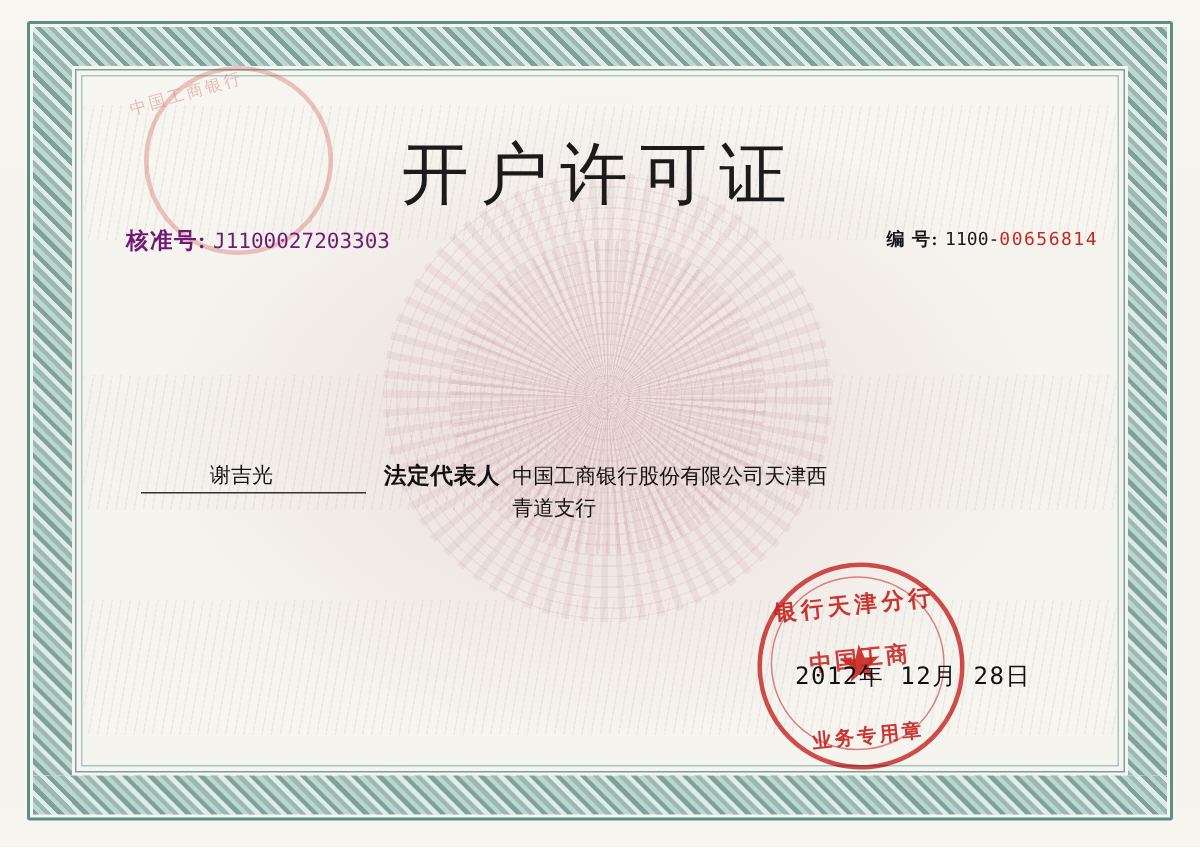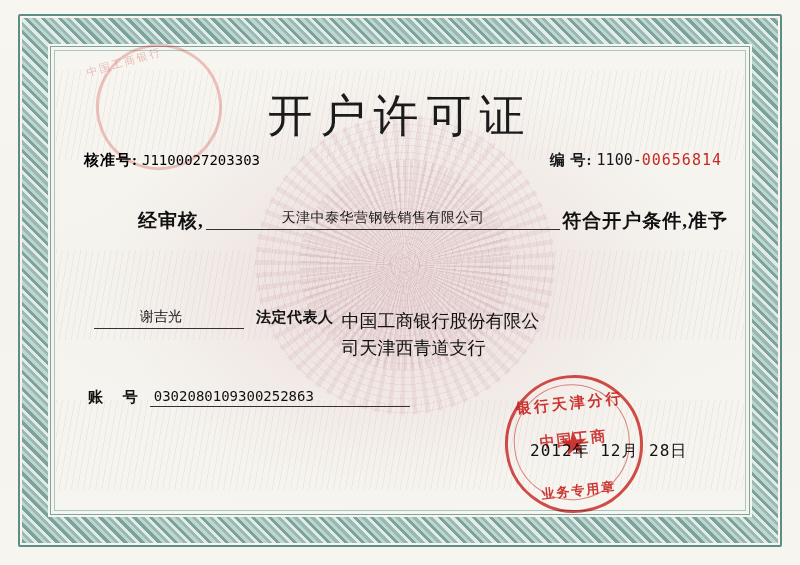--- a/index.html
+++ b/index.html
@@ -193,33 +193,33 @@
     font-weight: normal;
     letter-spacing: 8px;
     color: #1b1b1b;
     font-family: "DejaVu Serif", "Liberation Serif", serif;
   }
 
   .row-approve {
     position: absolute;
     left: 24px; top: 95px;
     font-size: 15px;
-    color: #000000;
+    color: #701a75;
   }
   .row-approve .label { font-weight: bold; letter-spacing: 1px; }
   .row-approve .value {
     font-family: "DejaVu Sans Mono", monospace;
     font-size: 14px;
     margin-left: 4px;
   }
 
   .row-number {
     position: absolute;
-    right: 18px; top: 95px;
-    font-size: 15px;
+    right: 8px; top: 95px;
+    font-size: 12px;
     color: #16181a;
     white-space: nowrap;
   }
   .row-number .label { font-weight: bold; letter-spacing: 1px; }
   .row-number .prefix {
     font-family: "DejaVu Sans Mono", monospace;
     margin-left: 4px;
   }
   .row-number .serial {
     font-family: "DejaVu Sans Mono", monospace;
@@ -290,21 +290,21 @@
     font-size: 14px;
     font-weight: normal;
   }
   .bank-lbl {
     white-space: nowrap;
     letter-spacing: 0.5px;
     margin-left: 6px;
   }
   .bank-value {
     margin-left: 8px;
-    font-size: 18px;
+    font-size: 14px;
     font-weight: normal;
     line-height: 1.5;
     width: 210px;
   }
 
   .row-account {
     position: absolute;
     left: 28px; top: 330px;
     display: flex;
     align-items: flex-end;
@@ -374,43 +374,30 @@
     <div class="title">开户许可证</div>
 
     <div class="row-approve">
       <span class="label">核准号:</span><span class="value">J1100027203303</span>
     </div>
 
     <div class="row-number">
       <span class="label">编 号:</span><span class="prefix">1100-</span><span class="serial">00656814</span>
     </div>
 
-    <div class="para1">
-      <span class="seg">经审核,</span>
-      <span class="fill-line">
-        <span class="filled">天津中泰华营钢铁销售有限公司</span>
-      </span>
-      <span class="seg">符合开户条件,准予</span>
-    </div>
 
 
     <div class="row-rep">
       <span class="rep-line">
         <span class="filled">谢吉光</span>
       </span>
       <span class="bank-lbl">法定代表人</span>
       <span class="bank-value">中国工商银行股份有限公司天津西青道支行</span>
     </div>
 
-    <div class="row-account">
-      <span class="lbl">账 号</span>
-      <span class="acct-line">
-        <span class="filled">0302080109300252863</span>
-      </span>
-    </div>
 
     <div class="issue-date">
       <span class="num">2012年 12月 28日</span>
     </div>
 
   </div>
 
   <div class="stamp-main">
     <div class="inner-ring"></div>
     <div class="arc-top">银行天津分行</div>

